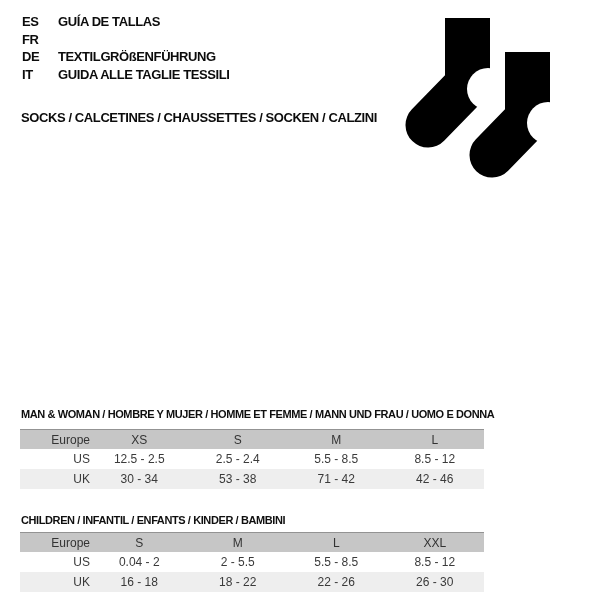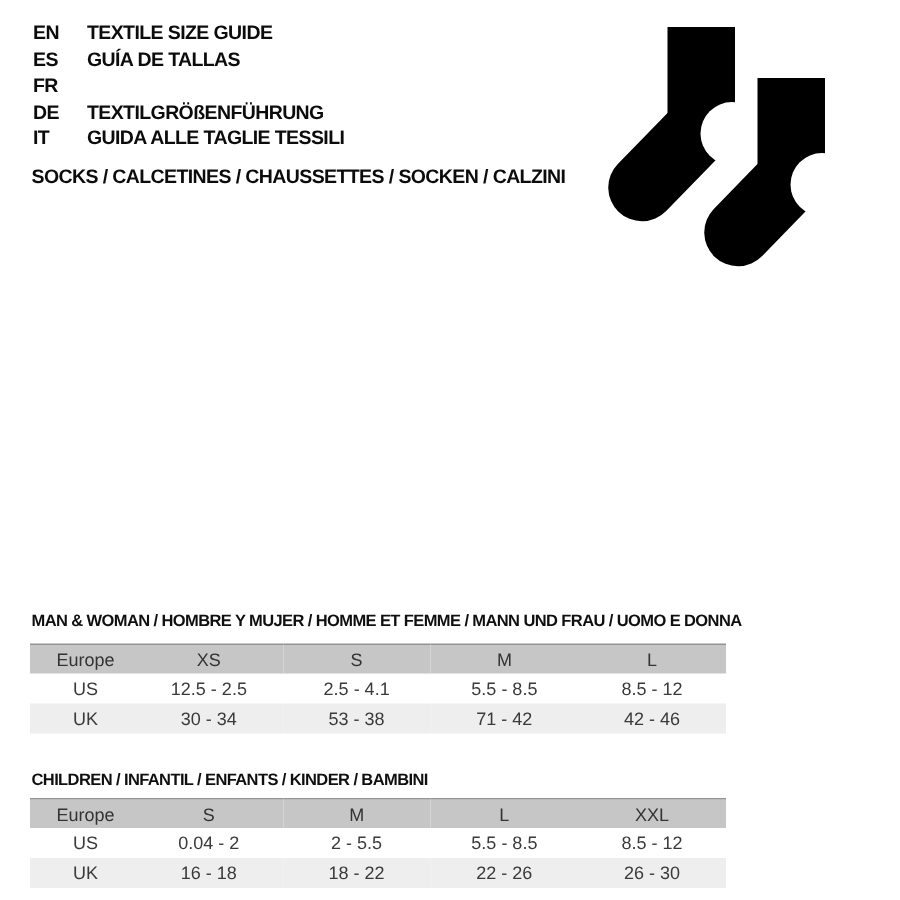--- a/index.html
+++ b/index.html
@@ -94,34 +94,30 @@
   table.size-table td {
     color: #3a3a3a;
     text-align: center;
     padding: 0;
     height: 20px;
     line-height: 20px;
     margin-left: 12px;
   }
   table.size-table th.lbl,
   table.size-table td.lbl {
-    text-align: center;
+    text-align: right;
     padding-left: 4px;
   }
 </style>
 </head>
 <body>
 
 <div class="canvas">
 
   <div class="lang-block">
-    <div class="lang-row">
-      <span class="code">EN</span>
-      <span class="label">TEXTILE SIZE GUIDE</span>
-    </div>
     <div class="lang-row">
       <span class="code">ES</span>
       <span class="label">GUÍA DE TALLAS</span>
     </div>
     <div class="lang-row">
       <span class="code">FR</span>
     </div>
     <div class="lang-row">
       <span class="code">DE</span>
       <span class="label">TEXTILGRÖßENFÜHRUNG</span>
@@ -164,21 +160,21 @@
         <th>XS</th>
         <th>S</th>
         <th>M</th>
         <th>L</th>
       </tr>
     </thead>
     <tbody>
       <tr>
         <td class="lbl">US</td>
         <td>12.5 - 2.5</td>
-        <td>2.5 - 4.1</td>
+        <td>2.5 - 2.4</td>
         <td>5.5 - 8.5</td>
         <td>8.5 - 12</td>
       </tr>
       <tr class="alt">
         <td class="lbl">UK</td>
         <td>30 - 34</td>
         <td>53 - 38</td>
         <td>71 - 42</td>
         <td>42 - 46</td>
       </tr>

